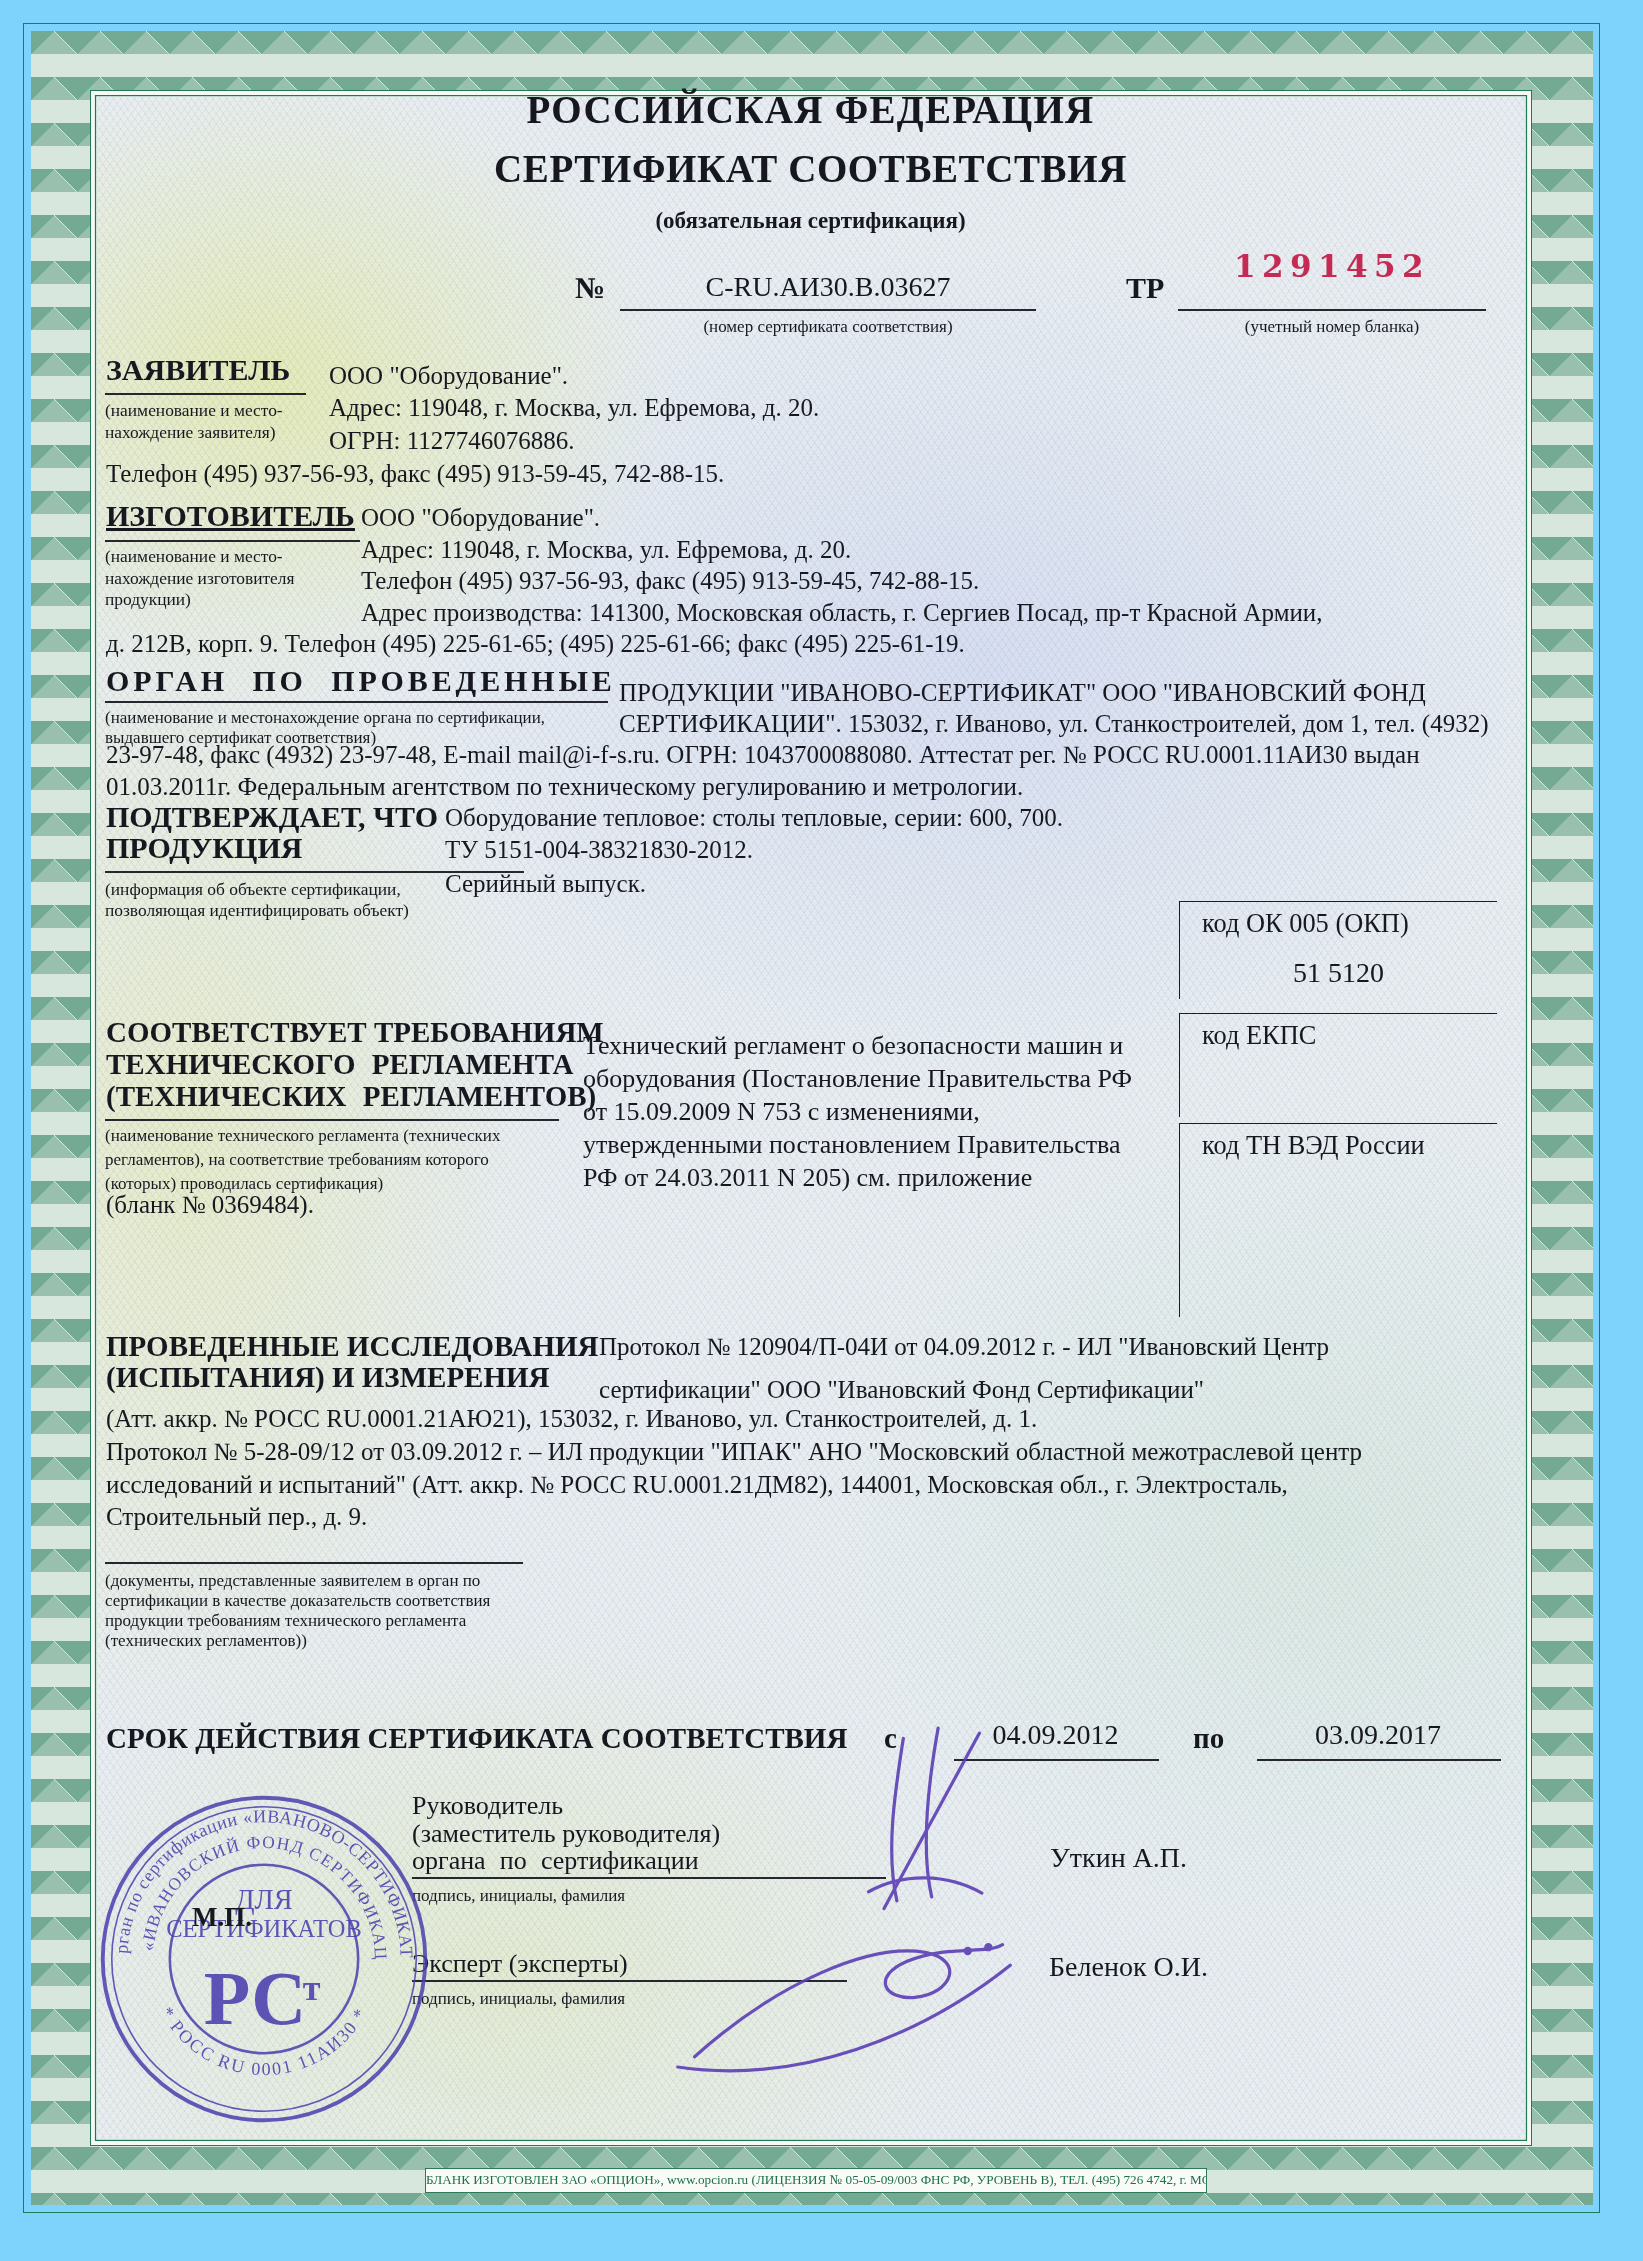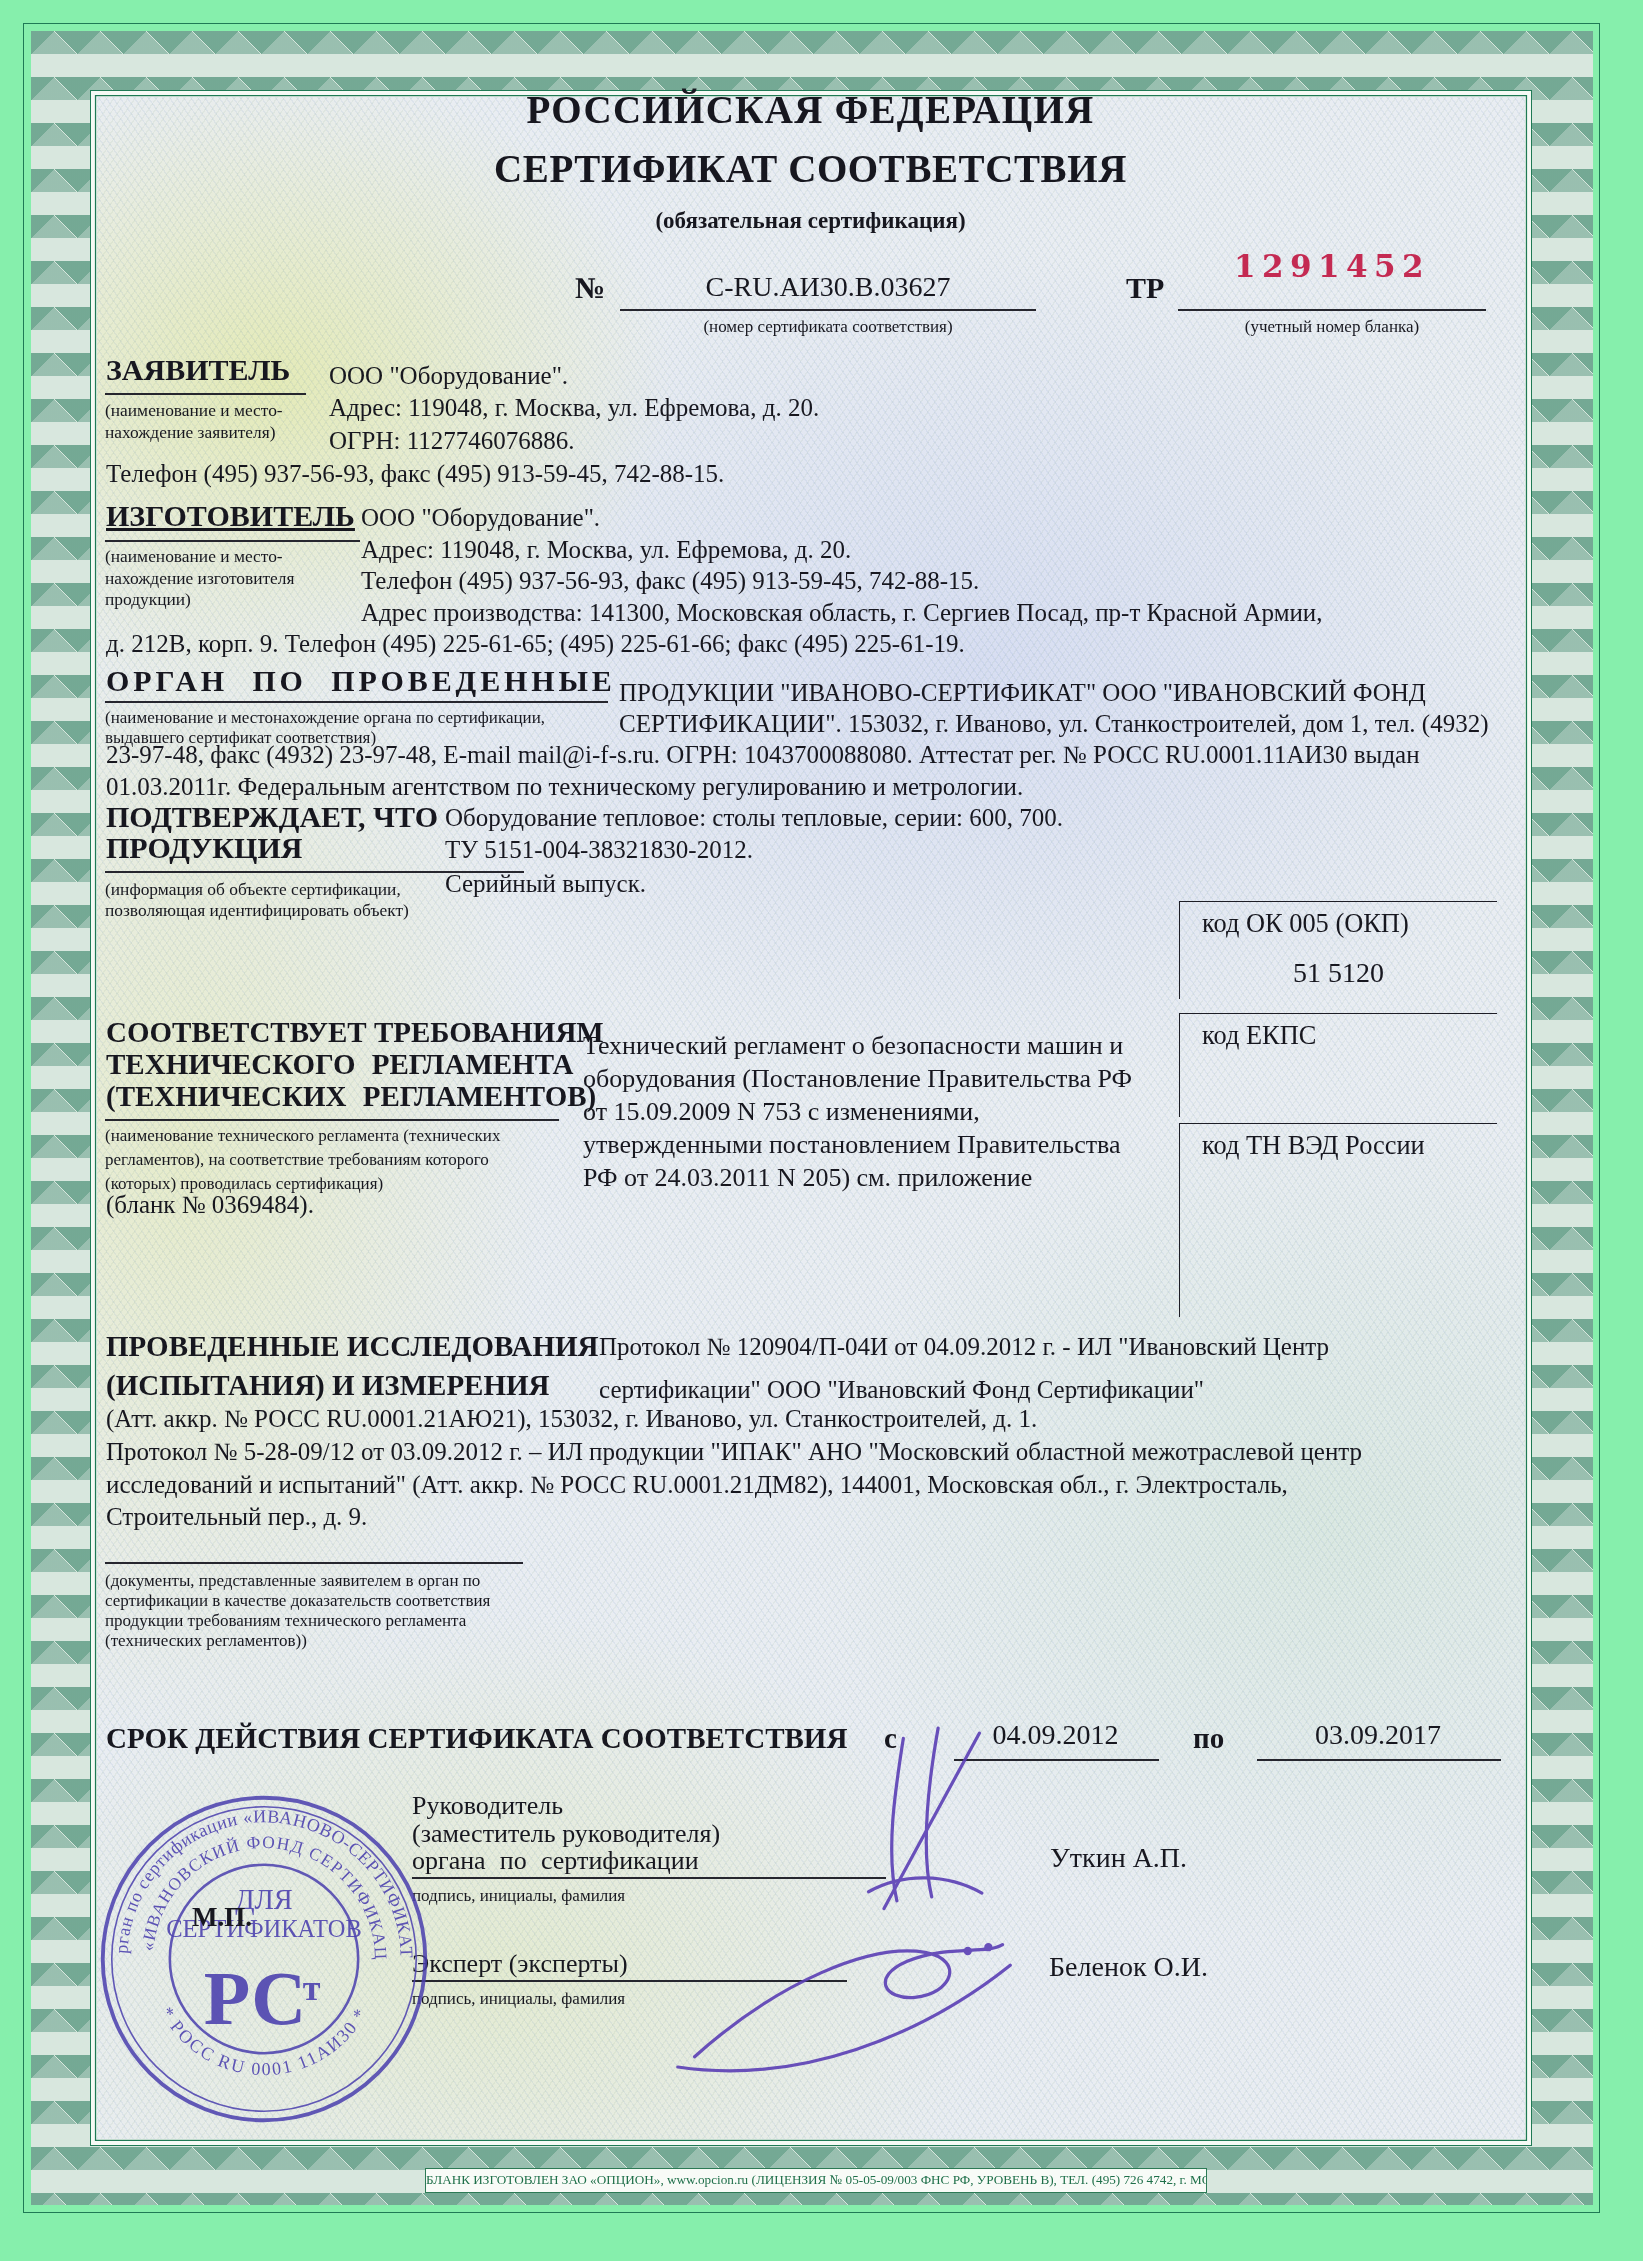--- a/index.html
+++ b/index.html
@@ -1,16 +1,16 @@
 <!DOCTYPE html>
 <html style="font-size:10.3px"><head>
 <meta charset="utf-8">
 <style>
   html,body{margin:0;padding:0;background:#eef2f7;}
-  .page{position:relative;width:1643px;height:2261px;background:#86efac;overflow:hidden;
+  .page{position:relative;width:1643px;height:2261px;background:#7dd3fc;overflow:hidden;
         font-family:"Liberation Serif","DejaVu Serif",serif;color:#17171f;}
   
   .frame-line{position:absolute;left:23px;top:23px;right:43px;bottom:48px;border:1.9px solid #1f7a55;}
   .braid{position:absolute;left:31px;top:31px;right:50px;bottom:56px;
          background-color:#d8e7de;
          background-image:
            linear-gradient(135deg, rgba(35,118,88,.55) 25%, transparent 25%),
            linear-gradient(225deg, rgba(35,118,88,.55) 25%, transparent 25%),
            linear-gradient(45deg,  rgba(35,118,88,.35) 25%, transparent 25%),
            linear-gradient(315deg, rgba(35,118,88,.35) 25%, transparent 25%);
@@ -125,21 +125,21 @@
   <div class="t" style="left:105px;top:1150px;font-size:17px;">регламентов), на соответствие требованиям которого</div>
   <div class="t" style="left:105px;top:1174px;font-size:17px;">(которых) проводилась сертификация)</div>
   <div class="t" style="left:106px;top:1191px;">(бланк № 0369484).</div>
   <div class="t" style="left:583px;top:1064px;font-size:26px;">оборудования (Постановление Правительства РФ</div>
   <div class="t" style="left:583px;top:1031px;font-size:26px;">Технический регламент о безопасности машин и</div>
   <div class="t" style="left:583px;top:1097px;font-size:26px;">от 15.09.2009 N 753 с изменениями,</div>
   <div class="t" style="left:583px;top:1130px;font-size:26px;">утвержденными постановлением Правительства</div>
   <div class="t" style="left:583px;top:1163px;font-size:26px;">РФ от 24.03.2011 N 205) см. приложение</div>
 
   <div class="t b" style="left:106px;top:1330px;font-size:29px;">ПРОВЕДЕННЫЕ ИССЛЕДОВАНИЯ</div>
-  <div class="t b" style="left:106px;top:1361px;font-size:29px;margin-top:8px;">(ИСПЫТАНИЯ) И ИЗМЕРЕНИЯ</div>
+  <div class="t b" style="left:106px;top:1361px;font-size:29px;">(ИСПЫТАНИЯ) И ИЗМЕРЕНИЯ</div>
   <div class="t" style="left:599px;top:1333px;">Протокол № 120904/П-04И от 04.09.2012 г. - ИЛ "Ивановский Центр</div>
   <div class="t" style="left:599px;top:1376px;">сертификации" ООО "Ивановский Фонд Сертификации"</div>
   <div class="t" style="left:106px;top:1405px;">(Атт. аккр. № РОСС RU.0001.21АЮ21), 153032, г. Иваново, ул. Станкостроителей, д. 1.</div>
   <div class="t" style="left:106px;top:1438px;">Протокол № 5-28-09/12 от 03.09.2012 г. – ИЛ продукции "ИПАК" АНО "Московский областной межотраслевой центр</div>
   <div class="t" style="left:106px;top:1471px;">исследований и испытаний" (Атт. аккр. № РОСС RU.0001.21ДМ82), 144001, Московская обл., г. Электросталь,</div>
   <div class="t" style="left:106px;top:1503px;">Строительный пер., д. 9.</div>
 
   <div class="rule" style="left:105px;top:1562px;width:418px;"></div>
   <div class="t" style="left:105px;top:1571px;font-size:17px;">(документы, представленные заявителем в орган по</div>
   <div class="t" style="left:105px;top:1591px;font-size:17px;">сертификации в качестве доказательств соответствия</div>

